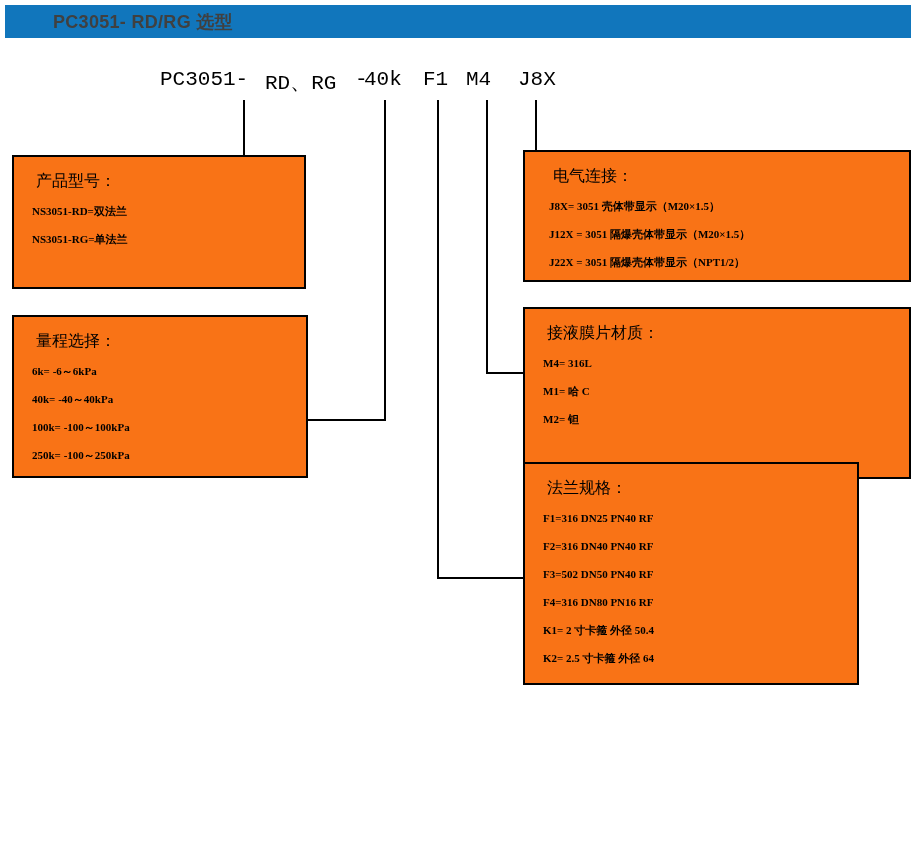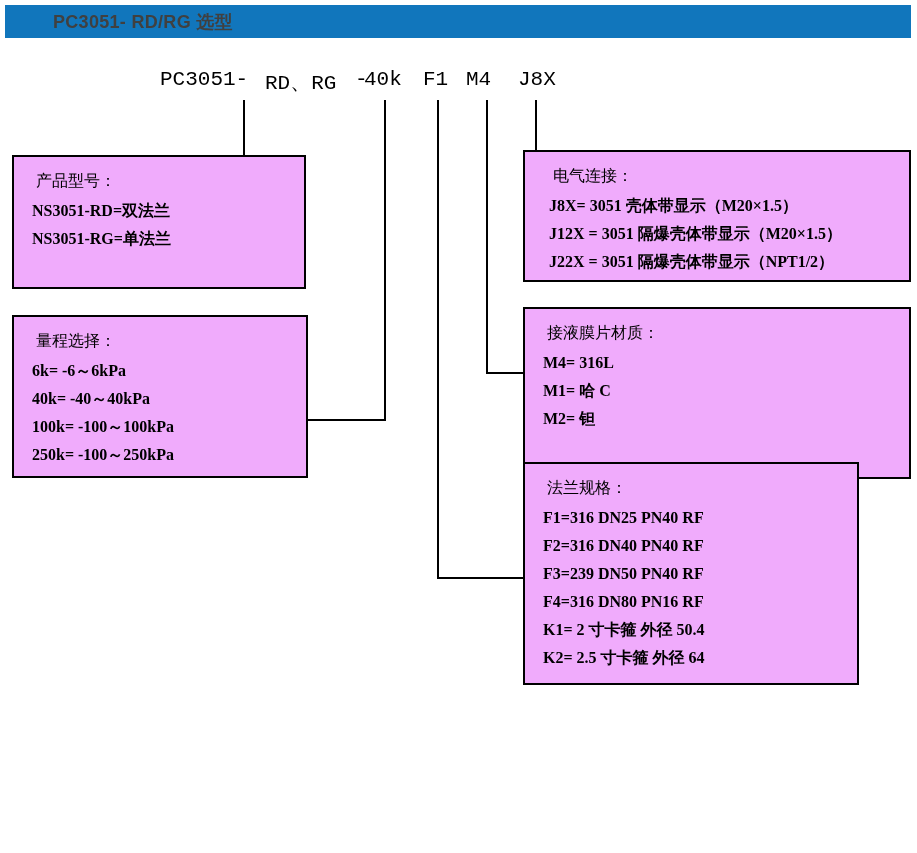--- a/index.html
+++ b/index.html
@@ -41,34 +41,34 @@
   .c-elec{left:518px;}
 
   
   .vline{position:absolute;background:#000;width:2px;}
   .hline{position:absolute;background:#000;height:2px;}
 
   
   .box{
     position:absolute;
     border:2px solid #000;
-    background:#f0abfc;
+    background:#f97316;
     box-sizing:border-box;
     padding:10px 0 8px 18px;
   }
   .box .title{
     font-family:"Liberation Serif",serif;
     font-size:16px;
     margin:0 0 2px 4px;
     line-height:28px;
     white-space:nowrap;
   }
   .box .row{
     font-family:"Liberation Serif",serif;
-    font-size:16px;font-weight:bold;
+    font-size:11px;font-weight:bold;
     line-height:28px;
     white-space:nowrap;
   }
 
   #box-product{left:12px;top:155px;width:294px;height:134px;}
   #box-range  {left:12px;top:315px;width:296px;height:163px;}
   #box-elec   {left:523px;top:150px;width:388px;height:132px;padding-left:24px;}
   #box-mem    {left:523px;top:307px;width:388px;height:172px;}
   #box-flange {left:523px;top:462px;width:336px;height:223px;}
 
@@ -137,20 +137,20 @@
     <div class="title">接液膜片材质：</div>
     <div class="row">M4= 316L</div>
     <div class="row">M1= 哈 C</div>
     <div class="row">M2= 钽</div>
   </div>
 
   <div class="box" id="box-flange">
     <div class="title">法兰规格：</div>
     <div class="row">F1=316 DN25 PN40 RF</div>
     <div class="row">F2=316 DN40 PN40 RF</div>
-    <div class="row">F3=239 DN50 PN40 RF</div>
+    <div class="row">F3=502 DN50 PN40 RF</div>
     <div class="row">F4=316 DN80 PN16 RF</div>
     <div class="row">K1= 2 寸卡箍  外径 50.4</div>
     <div class="row">K2= 2.5 寸卡箍  外径 64</div>
   </div>
 
 
 </div>
 
 </body></html>

